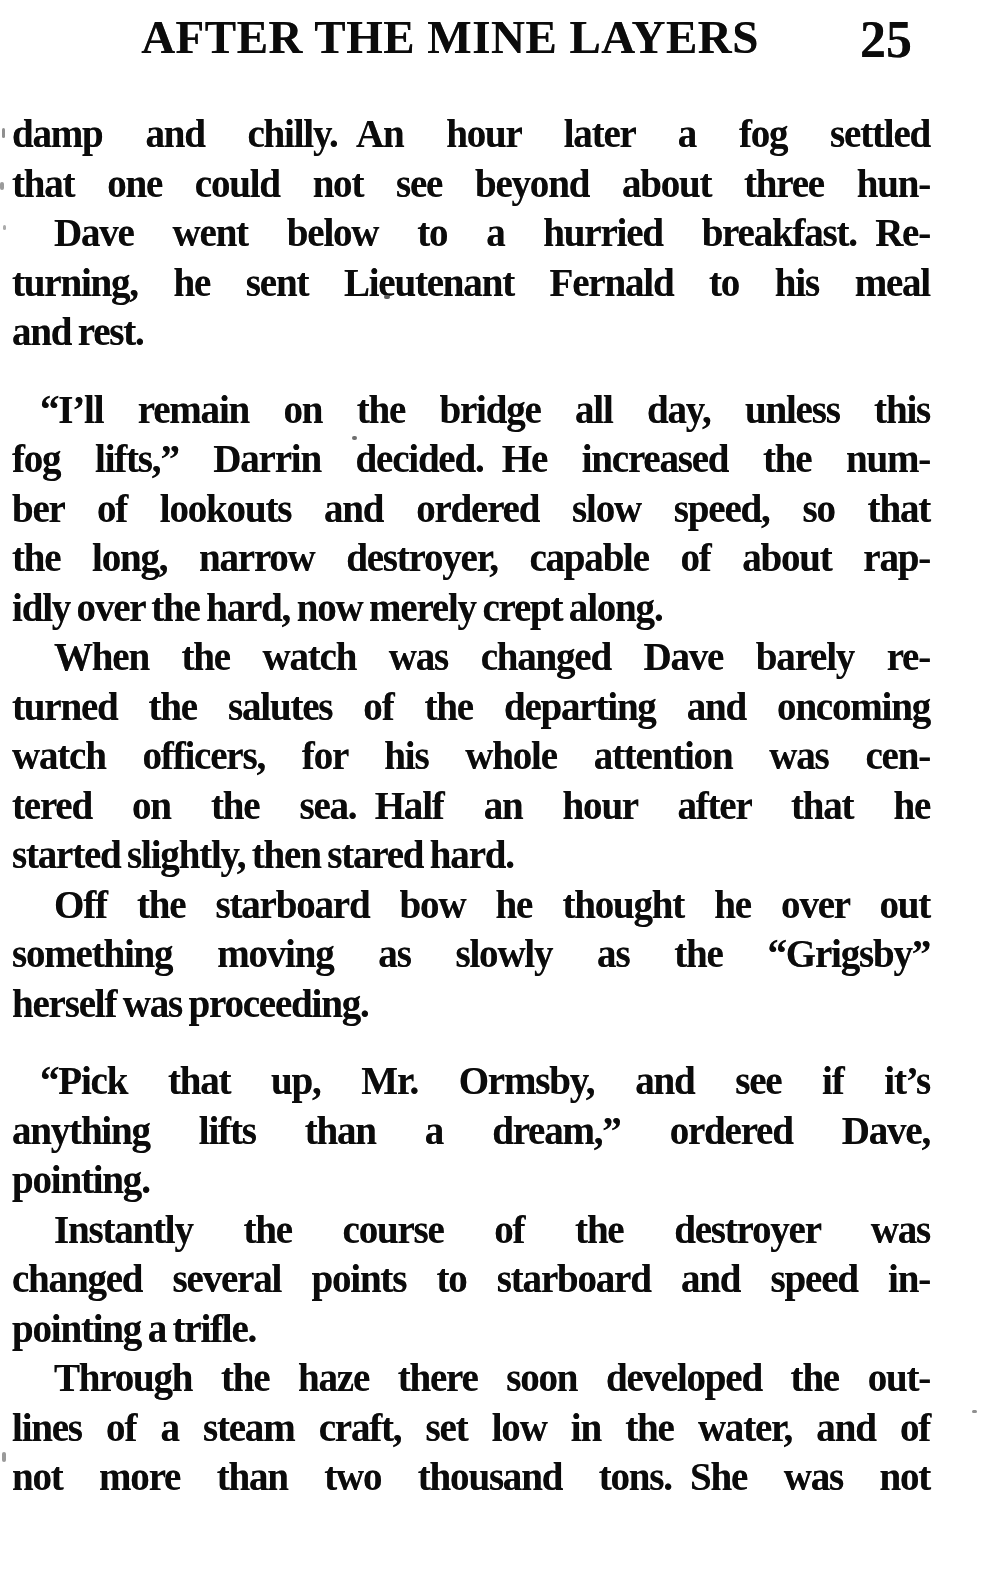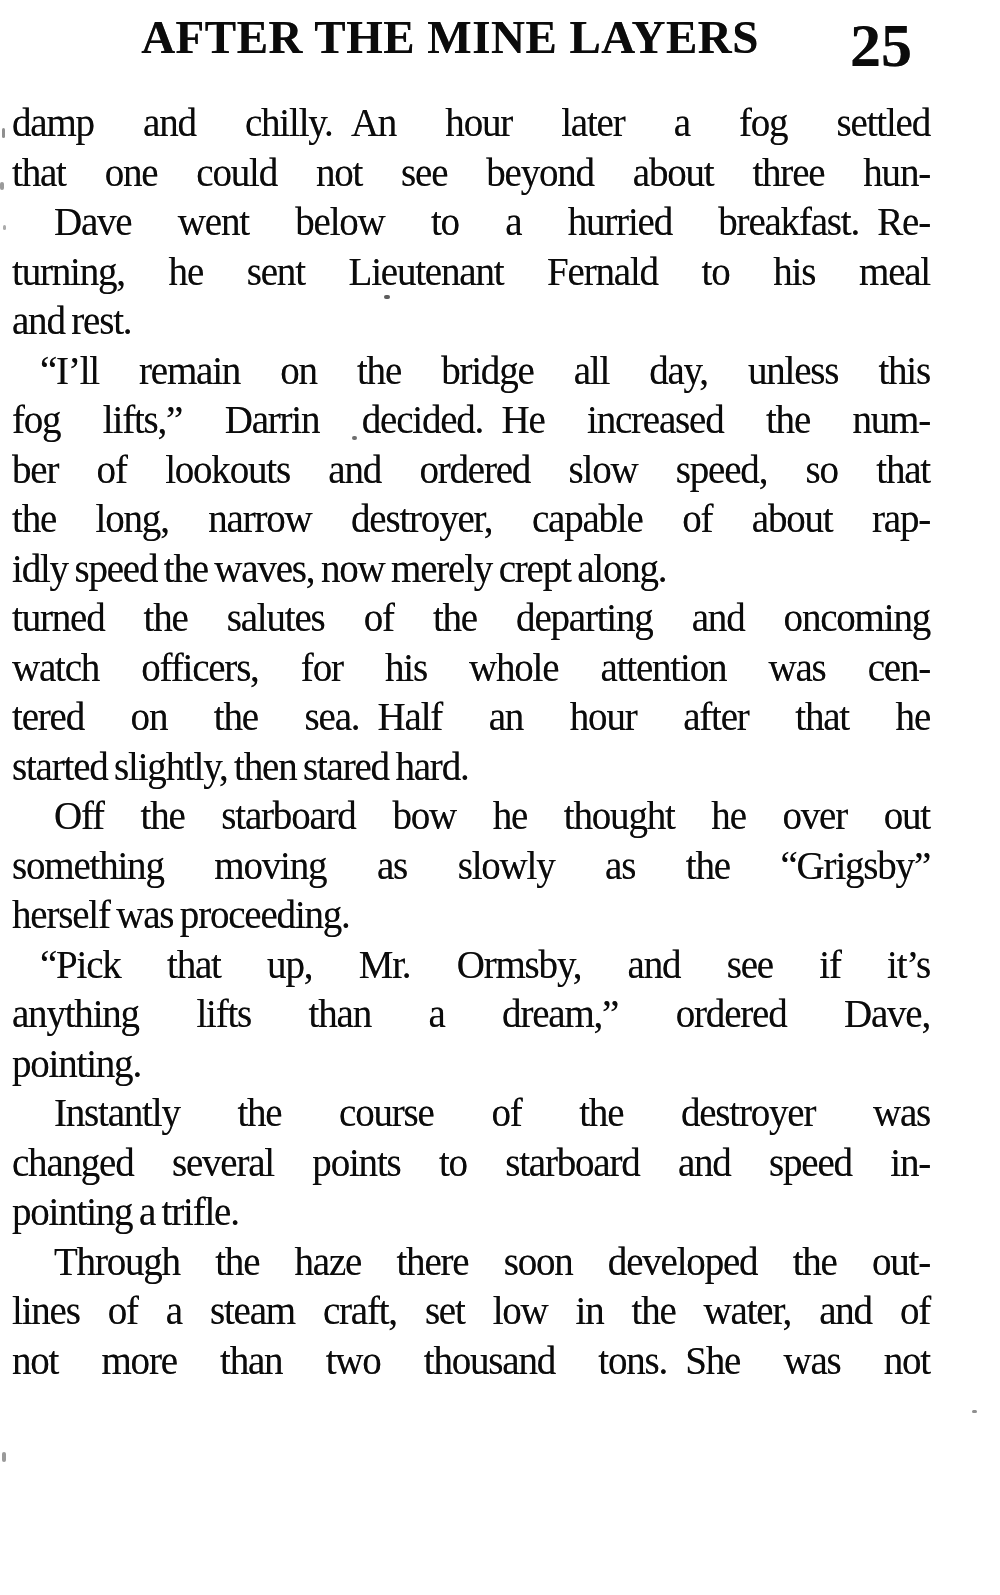--- a/index.html
+++ b/index.html
@@ -26,43 +26,43 @@
     font-weight: 700;
     line-height: 1;
     letter-spacing: 0.5px;
     white-space: nowrap;
     text-shadow: 0 0 0.5px rgba(0,0,0,0.6);
   }
   .head-page-num {
     position: absolute;
     top: 14px;
     right: 88px;
-    font-size: 62px;
+    font-size: 52px;
     font-weight: 700;
     line-height: 1;
     text-shadow: 0 0 0.5px rgba(0,0,0,0.6);
   }
 
   
   .body-text {
     position: absolute;
-    top: 98px;
+    top: 109px;
     left: 12px;
     width: 918px;
     font-size: 39px;
-    font-weight: 400;
+    font-weight: 700;
     line-height: 49.5px;
     letter-spacing: -1.2px;
     word-spacing: -2px;
     text-shadow: 0 0 0.45px rgba(0,0,0,0.55);
   }
   .line { text-align: left; white-space: normal; }
   .line.just { text-align: justify; text-align-last: justify; }
   .line.indent { text-indent: 42px; }
-  .line.indent-q { text-indent: 28px; }
+  .line.indent-q { text-indent: 28px; margin-top: 28px; }
 
   
   .speck { position: absolute; background: #8a8a8a; border-radius: 2px; }
   .s1 { left: 2px;   top: 128px;  width: 3px; height: 10px; background:#8f8f8f; }
   .s2 { left: 0px;   top: 182px;  width: 4px; height: 8px;  background:#9a9a9a; }
   .s3 { left: 3px;   top: 225px;  width: 3px; height: 5px;  background:#ababab; }
   .s4 { left: 384px; top: 295px;  width: 6px; height: 4px;  background:#5d5d5d; }
   .s5 { left: 352px; top: 436px;  width: 5px; height: 4px;  background:#6f6f6f; }
   .s6 { left: 972px; top: 1410px; width: 5px; height: 3px;  background:#8f8f8f; }
   .s7 { left: 2px;   top: 1452px; width: 4px; height: 10px; background:#9a9a9a; }
@@ -80,21 +80,22 @@
   <main class="body-text" id="body-text">
       <div class="line just">damp and chilly. An hour later a fog settled</div>
       <div class="line just">that one could not see beyond about three hun-</div>
       <div class="line just indent">Dave went below to a hurried breakfast. Re-</div>
       <div class="line just">turning, he sent Lieutenant Fernald to his meal</div>
       <div class="line">and rest.</div>
       <div class="line just indent-q">“I’ll remain on the bridge all day, unless this</div>
       <div class="line just">fog lifts,” Darrin decided. He increased the num-</div>
       <div class="line just">ber of lookouts and ordered slow speed, so that</div>
       <div class="line just">the long, narrow destroyer, capable of about rap-</div>
-      <div class="line">idly speed the waves, now merely crept along.</div>
+      <div class="line">idly over the hard, now merely crept along.</div>
+      <div class="line just indent">When the watch was changed Dave barely re-</div>
       <div class="line just">turned the salutes of the departing and oncoming</div>
       <div class="line just">watch officers, for his whole attention was cen-</div>
       <div class="line just">tered on the sea. Half an hour after that he</div>
       <div class="line">started slightly, then stared hard.</div>
       <div class="line just indent">Off the starboard bow he thought he over out</div>
       <div class="line just">something moving as slowly as the “Grigsby”</div>
       <div class="line">herself was proceeding.</div>
       <div class="line just indent-q">“Pick that up, Mr. Ormsby, and see if it’s</div>
       <div class="line just">anything lifts than a dream,” ordered Dave,</div>
       <div class="line">pointing.</div>

